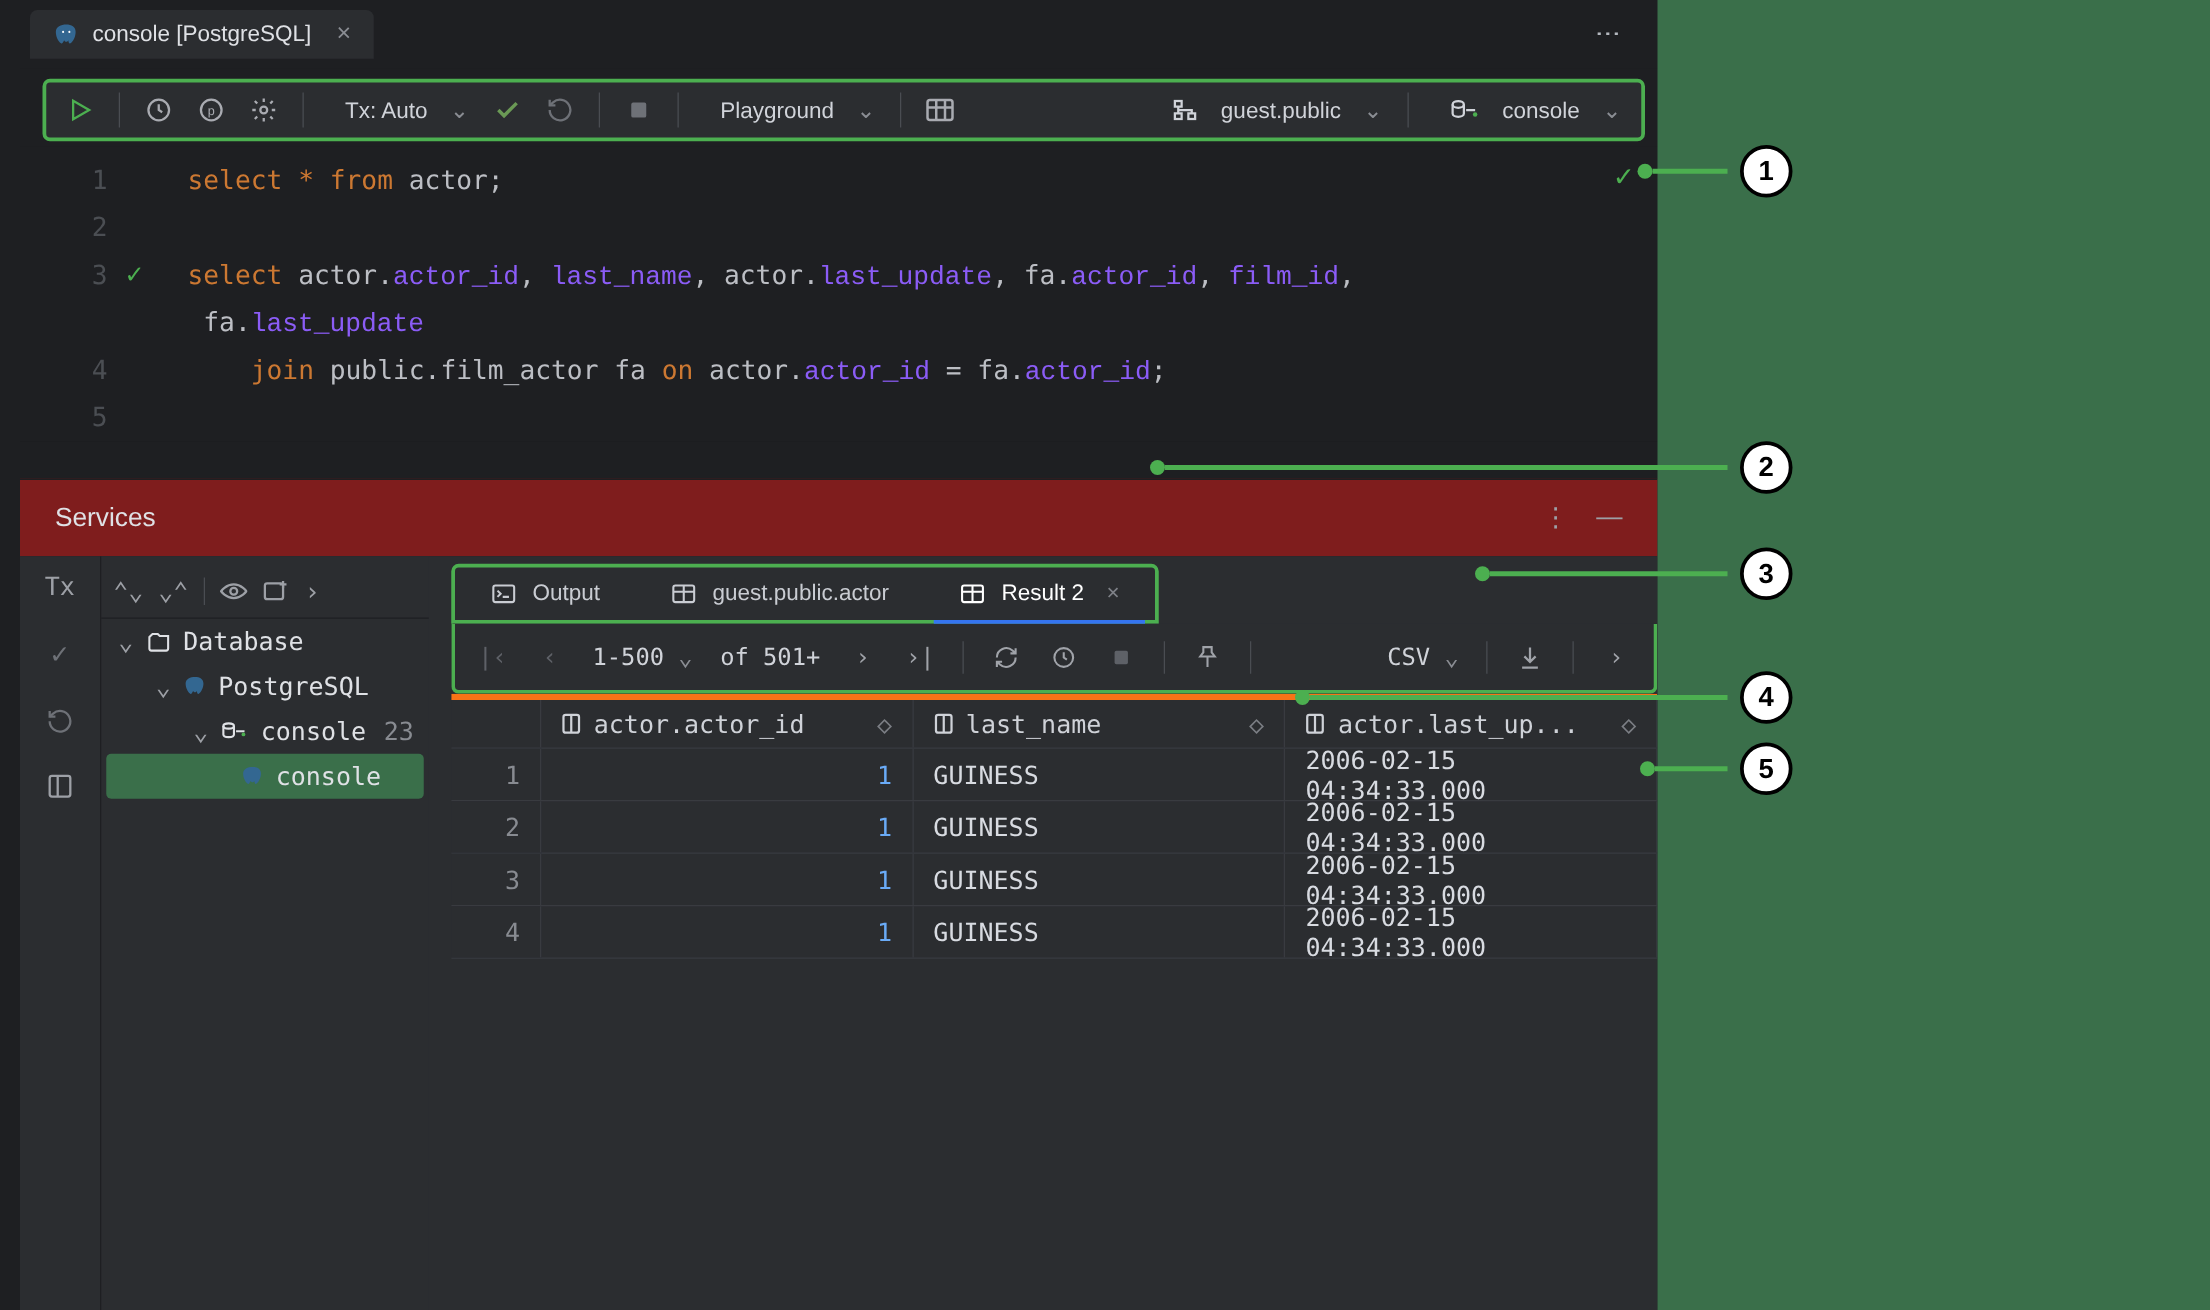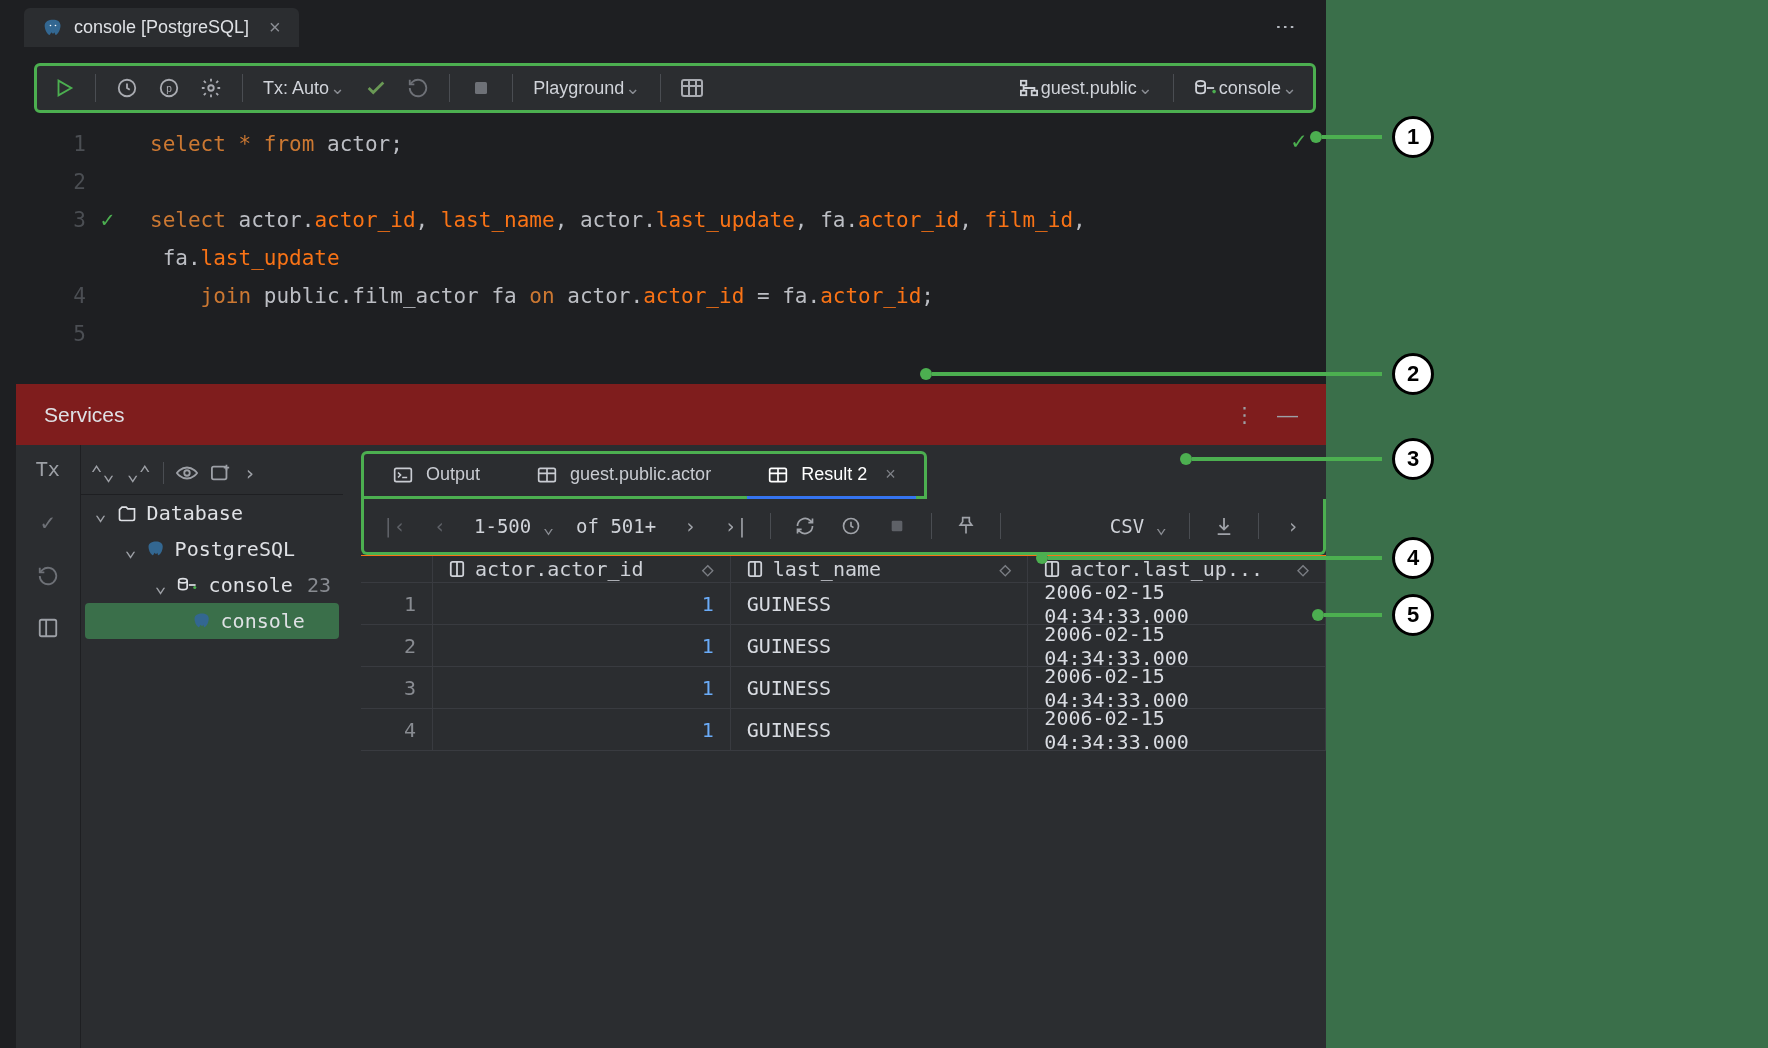--- a/index.html
+++ b/index.html
@@ -13,32 +13,32 @@
 .tab { display: flex; align-items: center; gap: 10px; padding: 8px 18px; background: #2b2d30; border-radius: 6px 6px 0 0; color: #dfe1e5; }
 .tab-icon { width: 22px; height: 22px; display: flex; align-items: center; justify-content: center; }
 .close-x { margin-left: 10px; color: #8a8d93; font-size: 20px; cursor: pointer; }
 .kebab { margin-left: auto; color: #b4b8bf; font-size: 20px; letter-spacing: 2px; writing-mode: vertical-rl; cursor: pointer; padding: 0 20px; }
 
 
 .toolbar-wrap { padding: 8px 10px 4px 18px; }
 .toolbar { height: 50px; border: 3px solid #4caf50; border-radius: 6px; display: flex; align-items: center; padding: 0 10px; gap: 8px; background: #2b2d30; }
 .tb-btn { width: 34px; height: 34px; display: flex; align-items: center; justify-content: center; color: #a9abb1; cursor: pointer; border-radius: 4px; }
 .tb-sep { width: 1px; height: 28px; background: #4a4d52; margin: 0 6px; }
-.tb-text { color: #d0d3d9; padding: 0 6px; display: flex; align-items: center; gap: 1px; cursor: pointer; }
+.tb-text { color: #d0d3d9; padding: 0 6px; display: flex; align-items: center; gap: 18px; cursor: pointer; margin-left: 13px; }
 .chev { color: #8a8d93; }
 .run-icon svg path { stroke: #4caf50; fill: none; stroke-width: 2; }
 
 
 .editor { flex: 0 0 auto; display: flex; font-family: "SF Mono", Menlo, Consolas, monospace; font-size: 21px; padding-top: 8px; background: #1e1f22; position: relative; }
 .gutter { width: 110px; text-align: right; color: #4b4e53; padding-right: 40px; }
 .gutter .row { height: 38px; line-height: 38px; position: relative; }
 .gutter .chk::after { content: "✓"; color: #4caf50; position: absolute; right: -28px; top: 0; font-size: 22px; }
 .code { flex: 1; padding-left: 24px; color: #bcbec4; }
 .code .row { height: 38px; line-height: 38px; white-space: pre; }
-.kw { color: #cc7832; } .star { color: #cc7832; } .col { color: #f97316; } .punc { color: #bcbec4; } .ne { color: #bcbec4; }
+.kw { color: #cc7832; } .star { color: #cc7832; } .col { color: #8b5cf6; font-family: Liberation Mono, monospace; } .punc { color: #bcbec4; } .ne { color: #bcbec4; }
 .ed-check { position: absolute; top: 10px; right: 20px; color: #4caf50; font-size: 24px; }
 
 
 .services-header { height: 62px; display: flex; align-items: center; padding: 0 28px; background: #7f1d1d; font-weight: 400; color: #dfe1e5; font-size: 21px; border-top: 1px solid #1e1f22; }
 .services-header .sh-act { margin-left: auto; display: flex; gap: 22px; color: #9da0a6; }
 .services-body { flex: 1; display: flex; background: #2b2d30; overflow: hidden; }
 .svc-left { width: 70px; display: flex; flex-direction: column; align-items: center; padding-top: 12px; gap: 30px; color: #9da0a6; font-size: 20px; }
 .svc-tree { width: 290px; padding-top: 6px; font-family: "SF Mono", Menlo, Consolas, monospace; font-size: 20px; color: #dfe1e5; background: #2b2d30; border-left: 1px solid #1e1f22; }
 .tree-tools { height: 44px; display: flex; align-items: center; gap: 12px; padding: 0 10px; color: #9da0a6; border-bottom: 1px solid #1e1f22; }
 .tree-row { display: flex; align-items: center; gap: 10px; padding: 6px 8px 6px 14px; }
@@ -59,21 +59,21 @@
 
 .result-toolbar-wrap { padding: 0 0 0 18px; }
 .result-toolbar { height: 56px; border: 3px solid #4caf50; border-top: none; border-radius: 0 0 6px 6px; display: flex; align-items: center; gap: 14px; padding: 0 14px; font-family: "SF Mono", Menlo, monospace; font-size: 19px; background: #2b2d30; width: 965px; }
 .rtb-btn { width: 32px; height: 32px; display: flex; align-items: center; justify-content: center; color: #a0a3a9; cursor: pointer; }
 .rtb-btn.dim { color: #5e6167; }
 .rtb-text { color: #d0d3d9; padding: 0 4px; }
 .rtb-sep { width: 1px; height: 26px; background: #4a4d52; margin: 0 4px; }
 
 
 .grid { flex: 1; overflow: hidden; font-family: "SF Mono", Menlo, Consolas, monospace; font-size: 20px; margin-left: 18px; }
-.grid-head { display: flex; height: 28px; background: #2b2d30; border-top: 1px solid #f97316; border-bottom: 1px solid #393b40; }
+.grid-head { display: flex; height: 44px; background: #2b2d30; border-top: 5px solid #f97316; border-bottom: 1px solid #393b40; }
 .gh-num { width: 72px; border-right: 1px solid #393b40; }
 .gh-cell { flex: 1; display: flex; align-items: center; gap: 10px; padding: 0 16px; border-right: 1px solid #393b40; color: #cfd2d8; }
 .gh-cell .srt { margin-left: auto; color: #7b7e84; }
 .grid-row { display: flex; height: 42px; border-bottom: 1px solid #393b40; }
 .gr-num { width: 72px; display: flex; align-items: center; justify-content: flex-end; padding-right: 16px; color: #888b91; border-right: 1px solid #393b40; background: #2b2d30; }
 .gr-cell { flex: 1; display: flex; align-items: center; padding: 0 16px; border-right: 1px solid #393b40; color: #d8dbe1; }
 .gr-cell.num { justify-content: flex-end; color: #6aabf7; }
 
 
 .anno { position: absolute; display: flex; align-items: center; }

